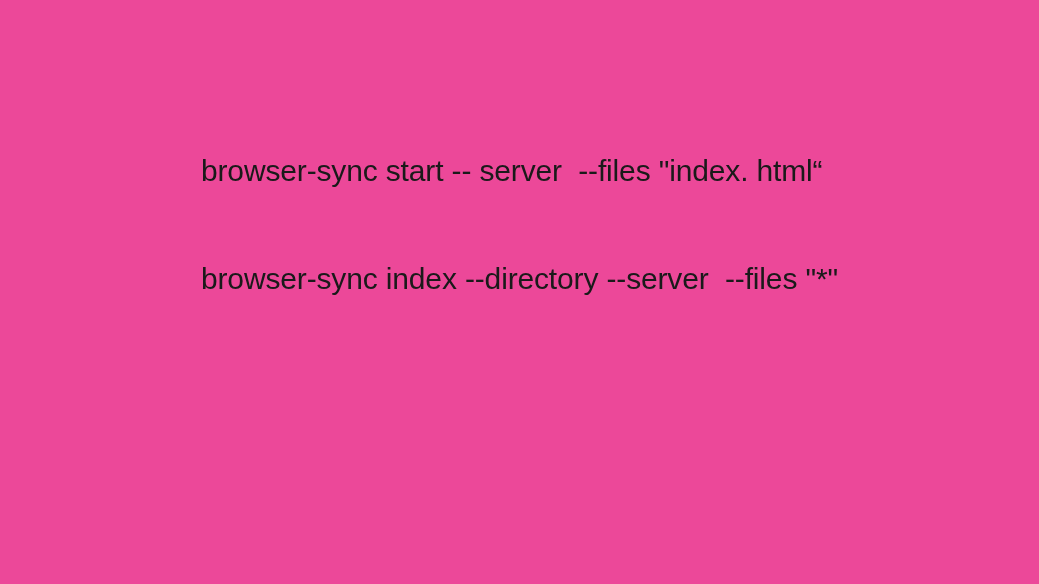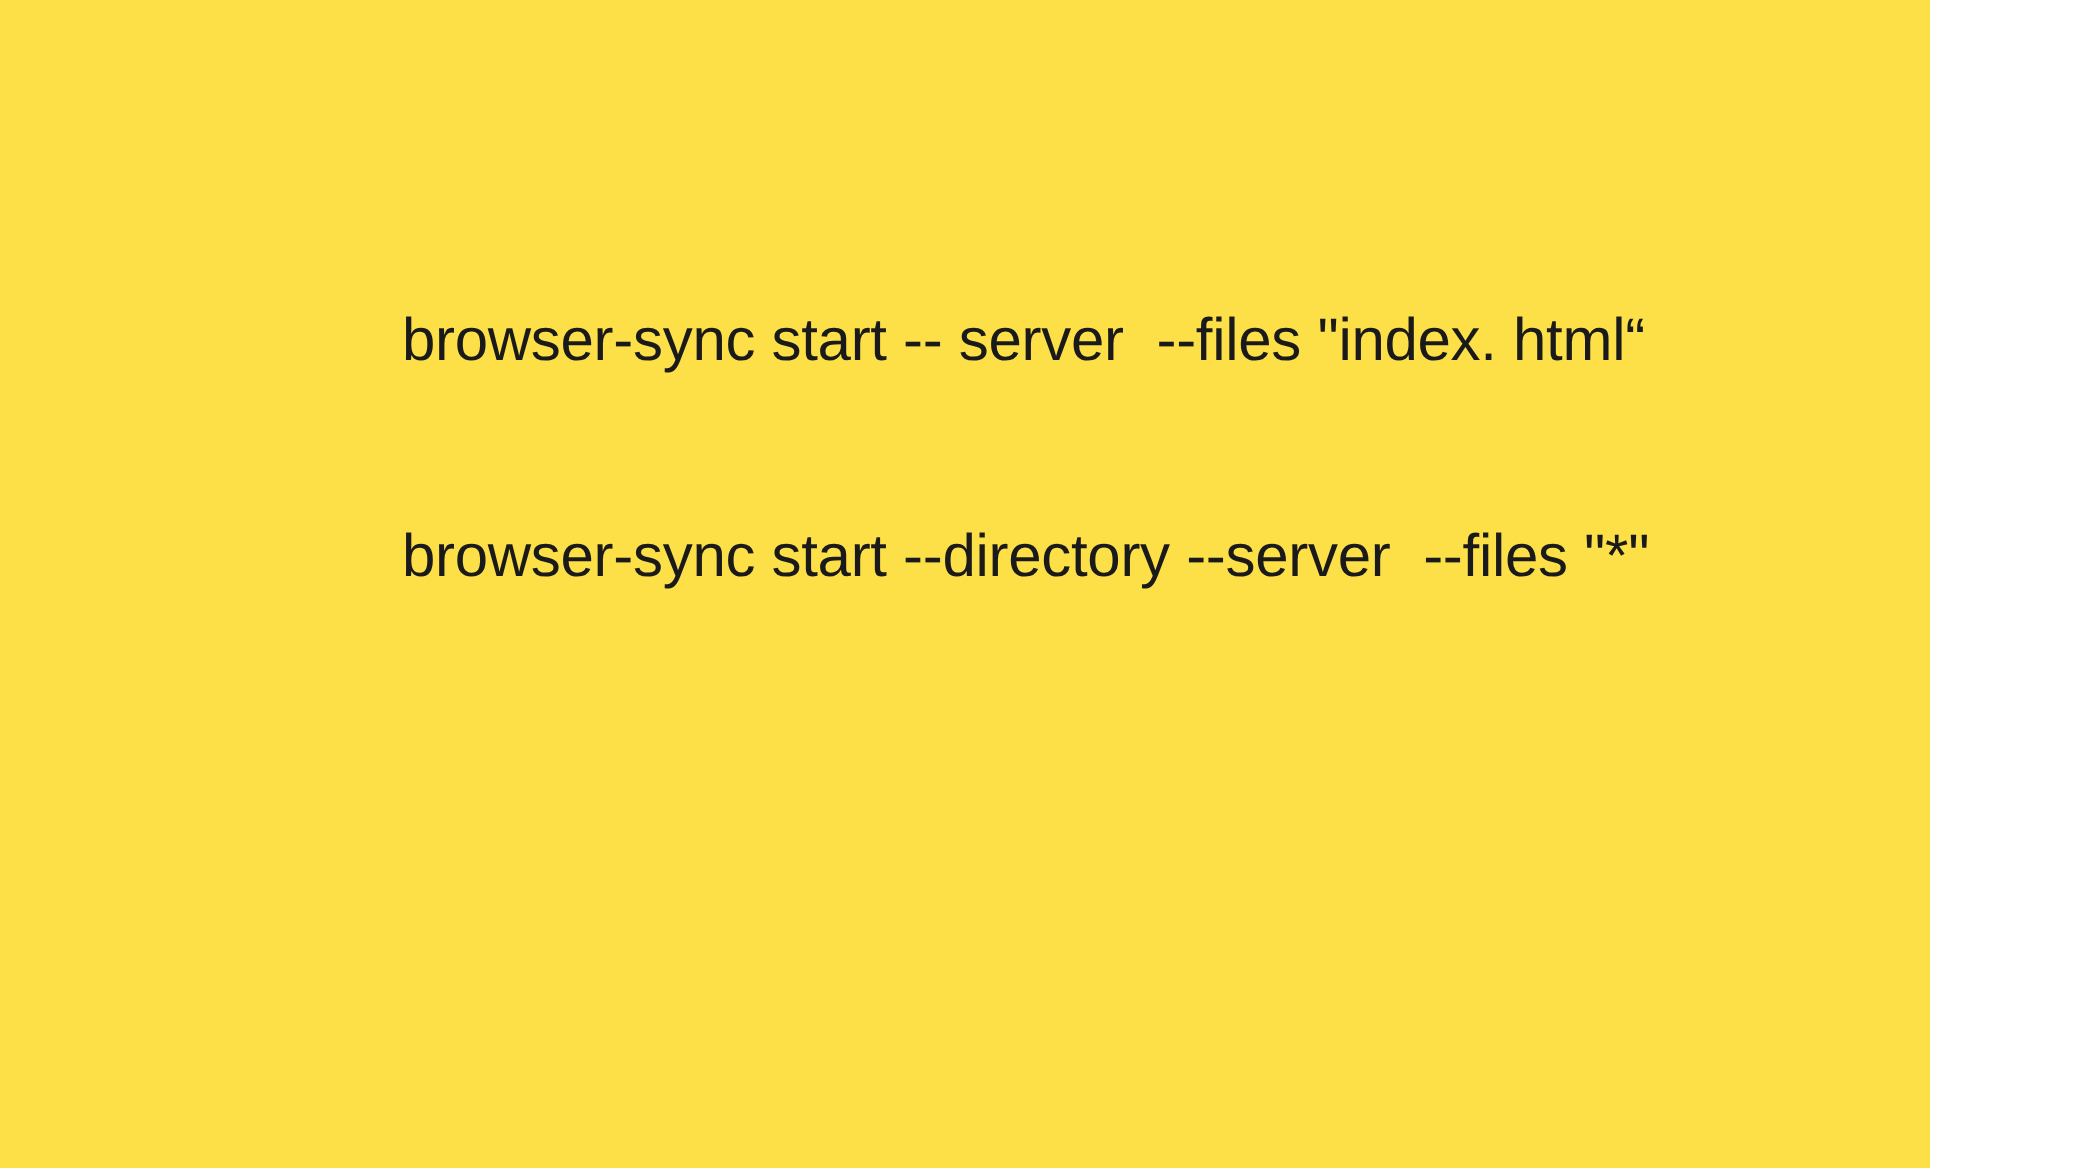--- a/index.html
+++ b/index.html
@@ -9,23 +9,23 @@
   body {
     width: 1039px;
     height: 584px;
     background: #ffffff;
     font-family: "Liberation Sans", sans-serif;
     overflow: hidden;
   }
 
   .slide {
     position: relative;
-    width: 965px;
+    width: 1039px;
     height: 584px;
-    background: #fde047;
+    background: #ec4899;
   }
 
   .command-block {
     position: absolute;
     left: 201px;
     top: 140px;
     width: 700px;
   }
 
   .command-line {
@@ -50,17 +50,17 @@
 </head>
 <body>
 
 <div class="slide">
 
   <div class="command-block">
 
     <div class="command-line">browser-sync start -- server  --files "index. html“</div>
 
 
-    <div class="command-line">browser-sync start --directory --server  --files "*"</div>
+    <div class="command-line">browser-sync index --directory --server  --files "*"</div>
 
   </div>
 
 </div>
 
 </body></html>

